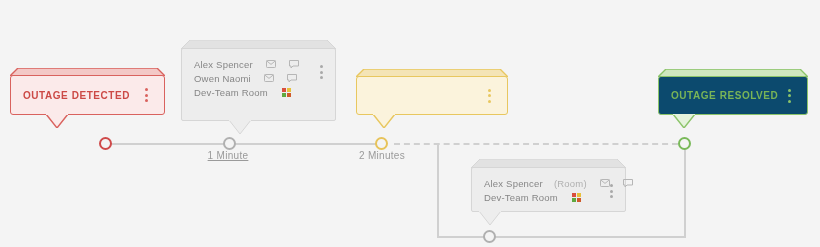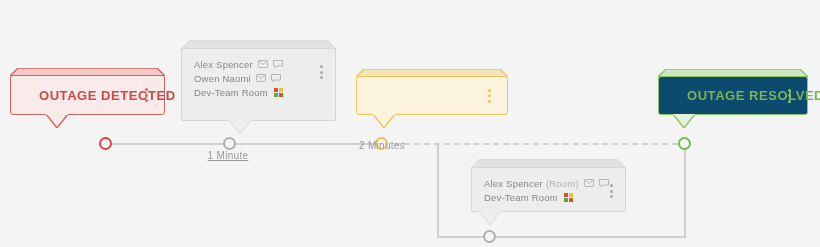--- a/index.html
+++ b/index.html
@@ -78,25 +78,25 @@
   .callout .tail {
     position: absolute;
     bottom: -13px;
     left: 36px;
     width: 22px;
     height: 14px;
   }
   .callout .tail svg { display: block; }
 
   .label {
-    font-size: 13px;
+    font-size: 10px;
     font-weight: bold;
     letter-spacing: 0.55px;
     white-space: nowrap;
-    margin-left: 28px;
+    margin-left: 12px;
   }
 
   .kebab {
     position: absolute;
     right: 16px;
     top: 50%;
     transform: translateY(-50%);
     width: 3px;
     display: flex;
     flex-direction: column;
@@ -148,20 +148,21 @@
   }
   .card .tail svg { display: block; }
   .card .kebab { right: 12px; top: 16px; transform: none; }
   .card .kebab i { background: #a9a9a9; }
 
   .row {
     display: flex;
     align-items: center;
     height: 14px;
     white-space: nowrap;
+    gap: 8px;
   }
   .rname {
     font-size: 9.5px;
     color: #868686;
     letter-spacing: 0.2px;
   }
   .rmeta {
     font-size: 9.5px;
     color: #b0b0b0;
     margin-left: 3px;
@@ -192,21 +193,21 @@
   <div class="line h" style="left:437px; top:236px; width:248px;"></div>
   <div class="line v" style="left:684px; top:143px; height:95px;"></div>
 
   <div class="node red" style="left:99px; top:137px;"></div>
   <div class="node gray" style="left:223px; top:137px;"></div>
   <div class="node yellow" style="left:375px; top:137px;"></div>
   <div class="node gray" style="left:483px; top:230px;"></div>
   <div class="node green" style="left:678px; top:137px;"></div>
 
   <div class="tick" style="left:163px; top:150px; width:130px;text-decoration:underline;">1 Minute</div>
-  <div class="tick" style="left:317px; top:140px; width:130px;">2 Minutes</div>
+  <div class="tick" style="left:317px; top:150px; width:130px;">2 Minutes</div>
 
   <div class="callout c-red" style="left:10px; top:68px; width:155px; height:47px;">
     <div class="lid">
       <svg viewBox="0 0 155 8" preserveAspectRatio="none">
         <polygon points="0,8 8,0 147,0 155,8" fill="#f3c8c6" stroke="#d9625e" stroke-width="1.4"></polygon>
       </svg>
     </div>
     <div class="body">
       <span class="label">OUTAGE DETECTED</span>
       <span class="kebab">

